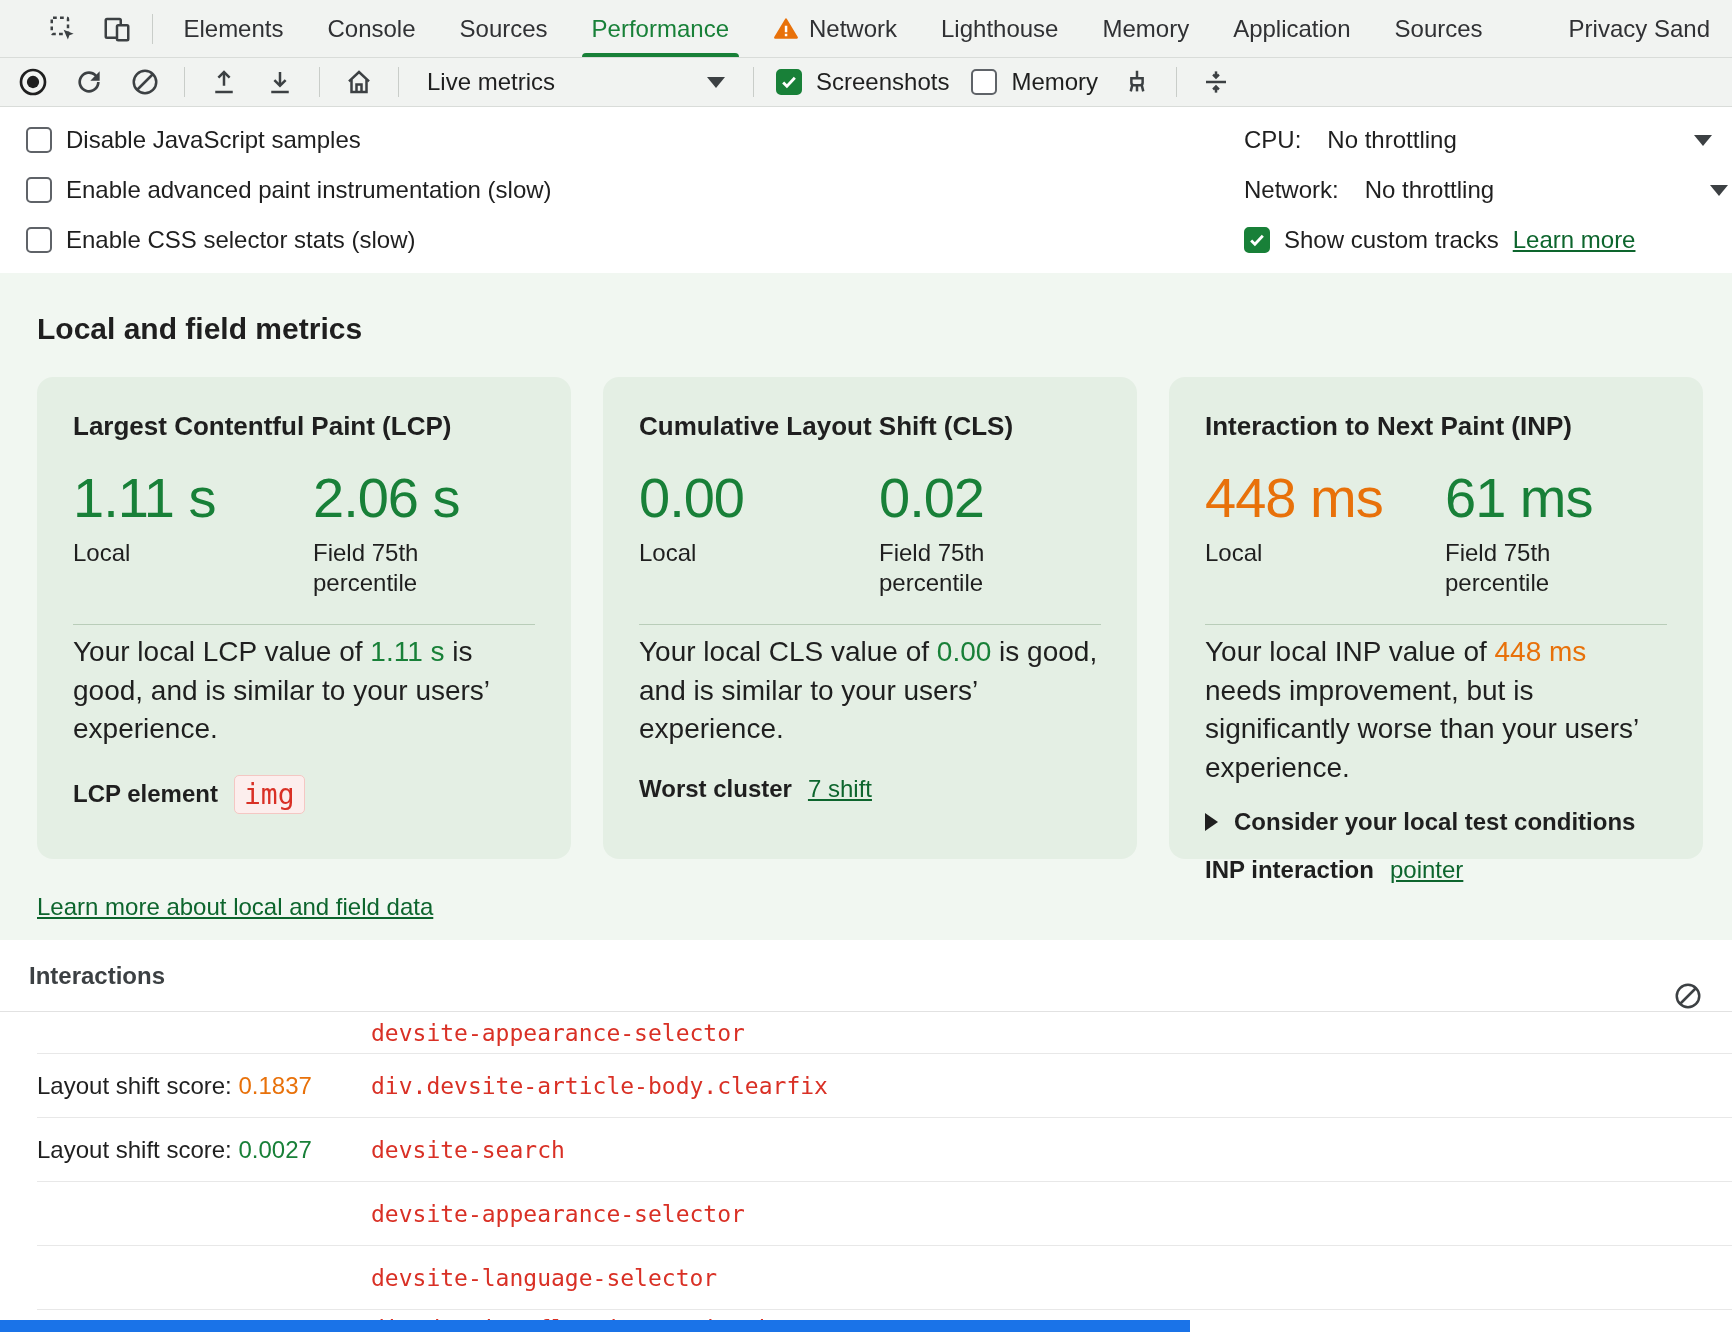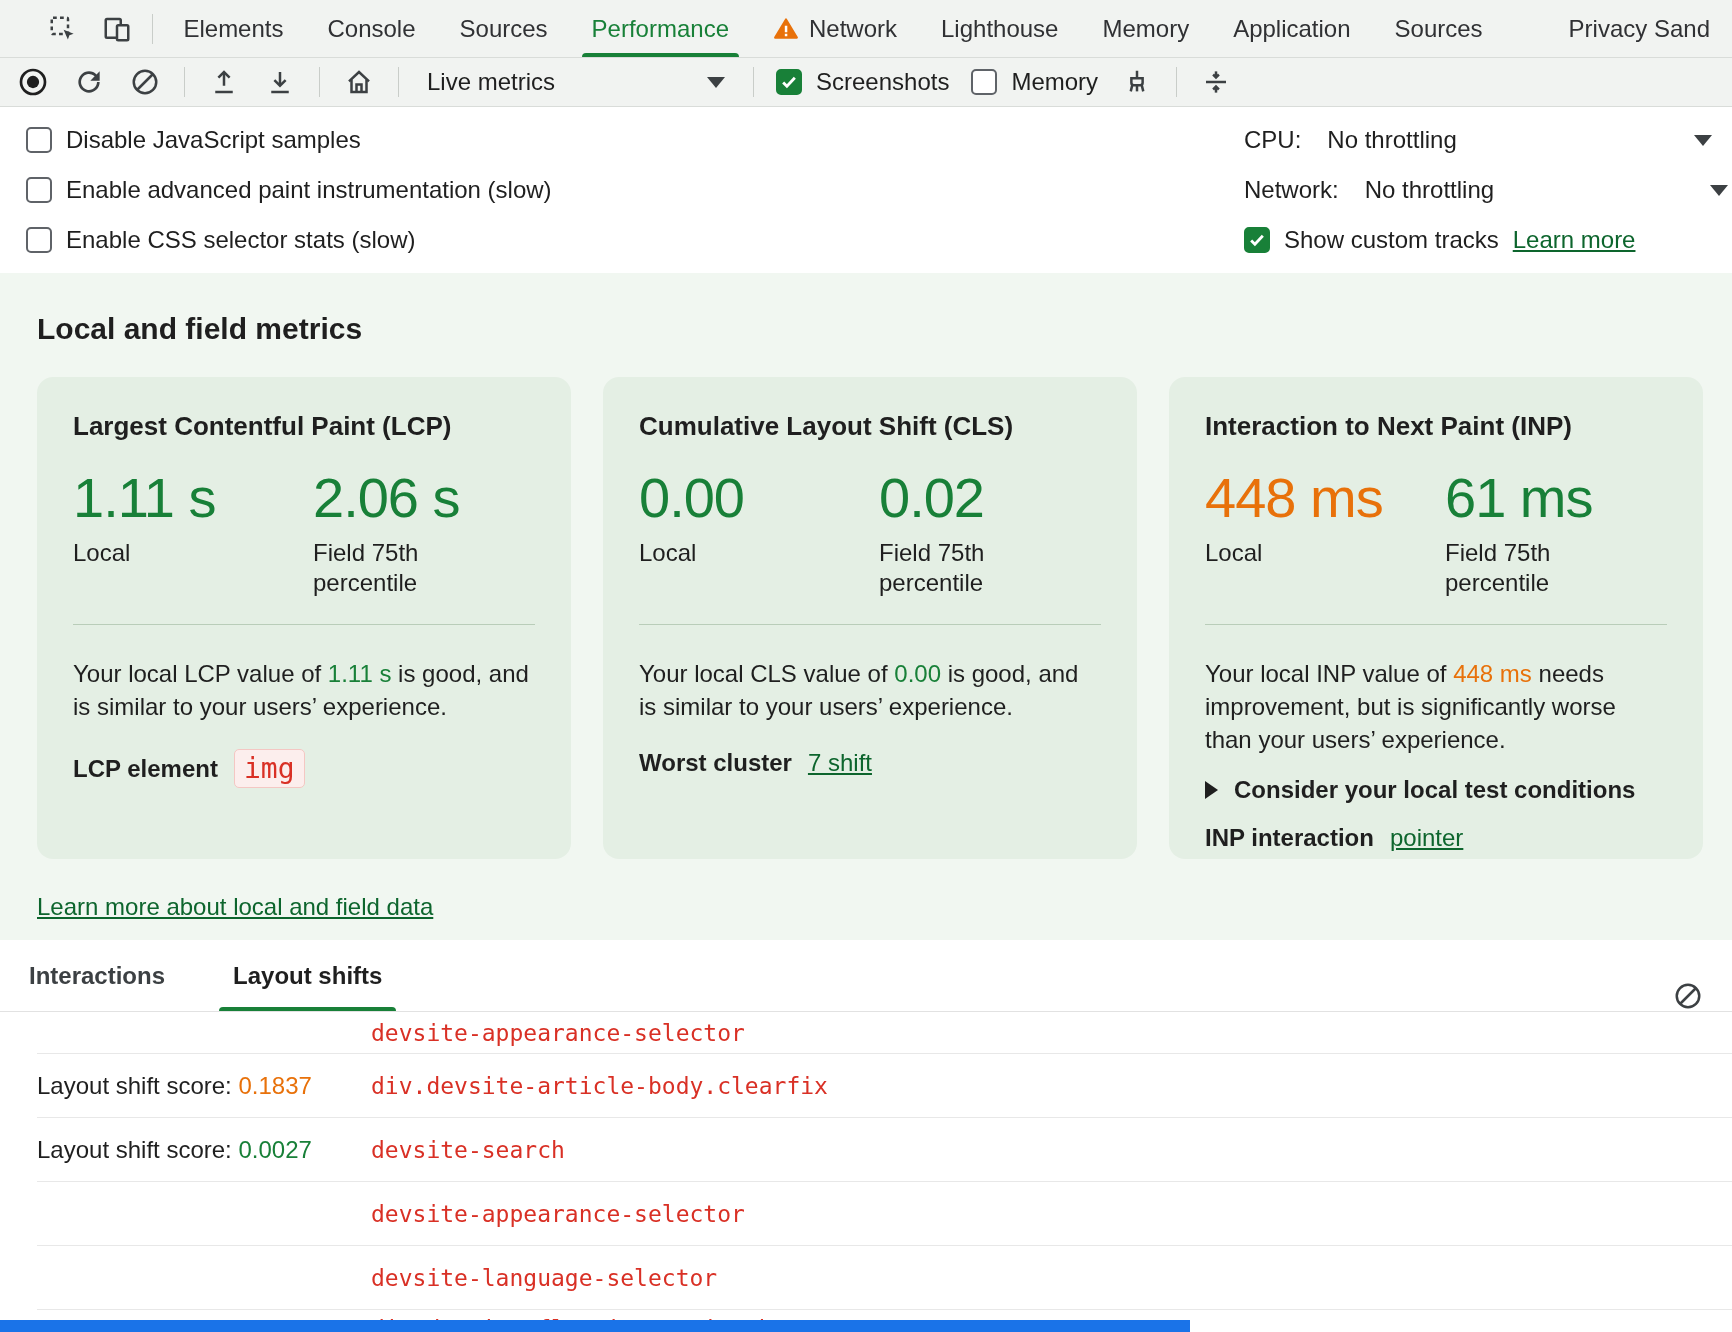--- a/index.html
+++ b/index.html
@@ -56,21 +56,21 @@
   .cards{display:flex;gap:32px;margin-top:30px;}
   .card{width:534px;height:482px;background:var(--card-bg);border-radius:16px;padding:34px 36px;}
   .card-title{font-size:26px;font-weight:bold;}
   .values{display:flex;margin-top:28px;}
   .val-col.local{width:240px;flex:none;}
   .value{font-size:56px;letter-spacing:-1px;line-height:1;}
   .value.green{color:var(--accent-green);}
   .value.orange{color:var(--value-orange);}
   .val-label{margin-top:12px;font-size:24px;max-width:150px;line-height:1.25;}
   .card-divider{border:none;border-top:1px solid #b9cdb9;margin-top:26px;}
-  .card-desc{margin-top:32px;font-size:24px;line-height:1.38;}
+  .card-desc{margin-top:8px;font-size:28px;line-height:1.38;}
   .desc-value{font-weight:normal;}
   .desc-value.green{color:var(--accent-green);}
   .desc-value.orange{color:var(--value-orange);}
   .extra{margin-top:26px;display:flex;align-items:center;gap:16px;font-size:24px;}
   .extra .extra-label{font-weight:bold;}
   .extra.tight{margin-top:20px;}
   .chip{font-family:"DejaVu Sans Mono",monospace;font-size:28px;color:var(--element-red);background:#fceeed;border:1px solid #f4c7c3;border-radius:5px;padding:2px 9px;}
   a.link{color:var(--link-green);text-decoration:underline;cursor:pointer;}
   .disclosure{margin-top:20px;display:flex;align-items:center;gap:16px;font-size:24px;font-weight:bold;}
   .tri-right{width:0;height:0;border-top:9px solid transparent;border-bottom:9px solid transparent;border-left:13px solid #1f1f1f;flex:none;}
@@ -324,21 +324,20 @@
   </div>
 
   <div class="learn-more-row">
     <a class="link">Learn more about local and field data</a>
   </div>
 </section>
 
 <section class="log">
   <div class="log-tabs">
     <div class="log-tab">Interactions</div>
-    <div class="log-tab active">Layout shifts</div>
     <span class="log-clear">
       <svg width="30" height="30" viewBox="0 0 24 24" fill="none" stroke="#3c4043" stroke-width="2">
         <circle cx="12" cy="12" r="9"></circle>
           <path d="M18.4 5.6L5.6 18.4"></path>
       </svg>
     </span>
   </div>
 
   <div class="log-row first">
     <span class="score-cell"></span>

